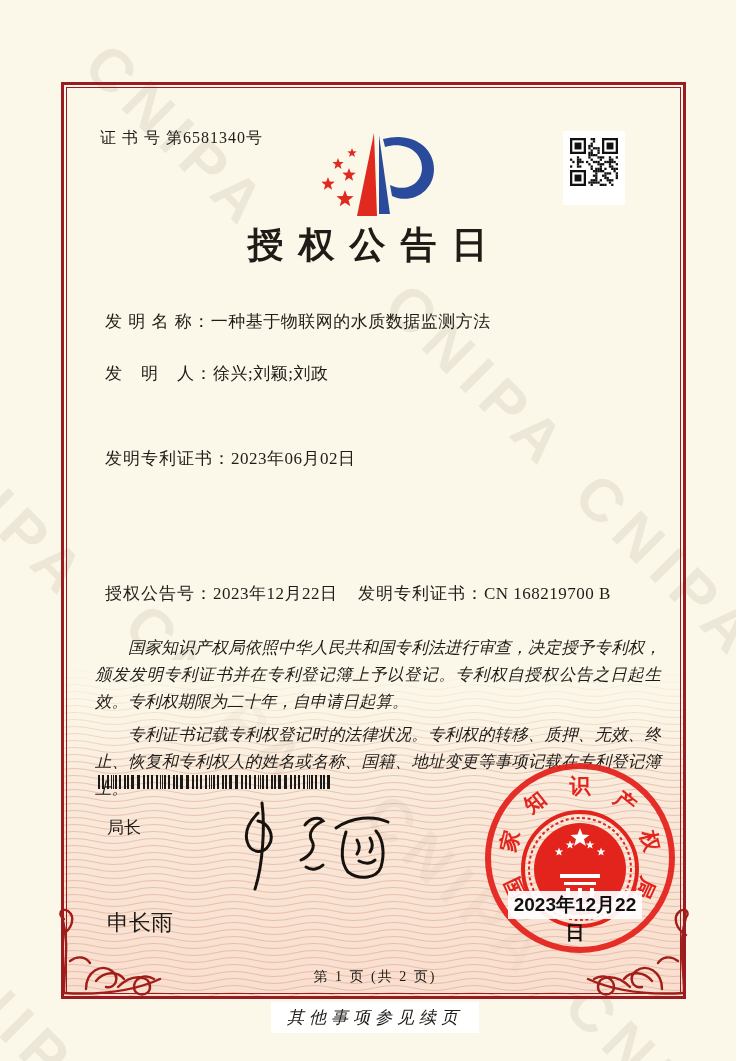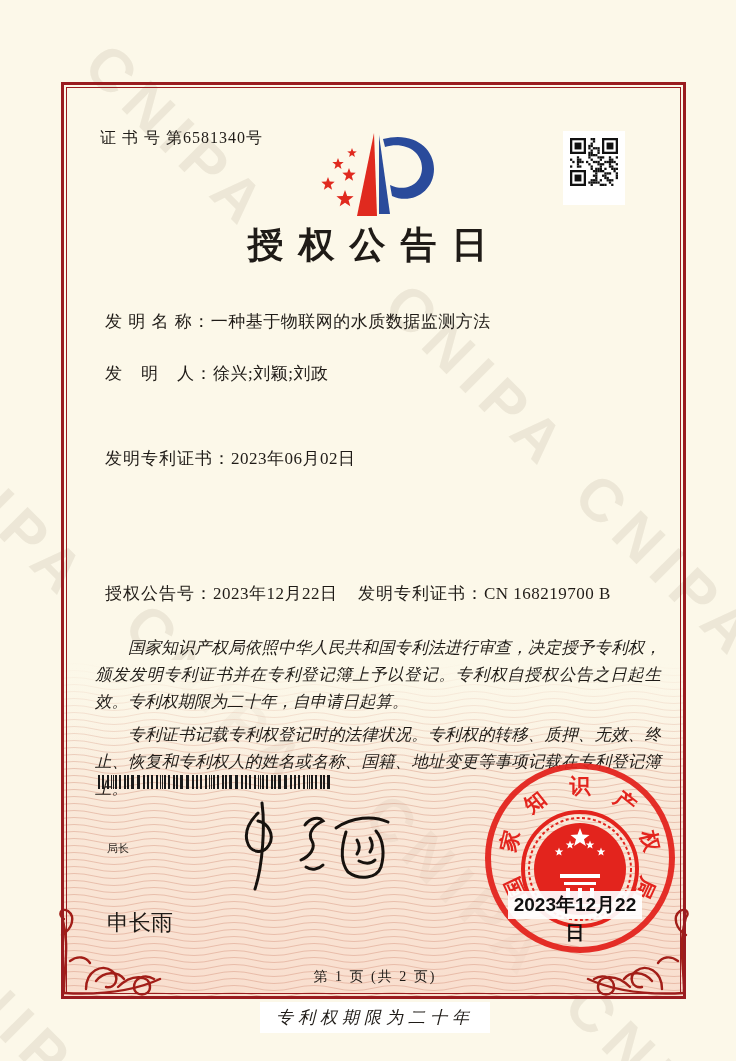--- a/index.html
+++ b/index.html
@@ -47,22 +47,22 @@
   .row-addr .val{display:inline-block;width:440px;line-height:22px;}
   .pair2{position:absolute;left:253px;top:0;}
 
   
   .body-text{position:absolute;left:95px;top:622px;width:566px;font-size:16.5px;line-height:27px;
     font-style:italic;z-index:10;text-align:justify;margin-top:12px;}
   .body-text p{text-indent:2em;margin-bottom:6px;}
 
   
   .barcode{position:absolute;left:98px;top:775px;z-index:10;}
-  .sig-title{position:absolute;left:107px;top:841px;font-family:Liberation Sans, sans-serif;
-             font-size:11px;z-index:10;}
+  .sig-title{position:absolute;left:107px;top:816px;font-family:Liberation Sans, sans-serif;
+             font-size:17px;z-index:10;}
   .sig-name{position:absolute;left:107px;top:908px;font-family:"Liberation Sans","DejaVu Sans",sans-serif;
             font-size:22px;z-index:10;text-align:center;}
   .signature{position:absolute;left:210px;top:795px;z-index:10;}
 
   
   .seal{position:absolute;left:485px;top:763px;width:190px;height:190px;z-index:11;}
   .seal-ring{position:absolute;left:0;top:0;width:190px;height:190px;border:6px solid var(--seal_red);
              border-radius:50%;opacity:.95;}
   .seal-char{position:absolute;color:var(--seal_red);font-size:21px;font-weight:bold;z-index:2;}
   .seal-emblem{position:absolute;left:34px;top:45px;z-index:1;}
@@ -427,21 +427,21 @@
         <span class="seal-char" style="left: 95px; top: 23px; transform: translate(-50%, -50%) rotate(0deg);">识</span>
         <span class="seal-char" style="left: 139.657px; top: 38.5221px; transform: translate(-50%, -50%) rotate(38.3333deg);">产</span>
         <span class="seal-char" style="left: 165.059px; top: 78.3957px; transform: translate(-50%, -50%) rotate(76.6667deg);">权</span>
         <span class="seal-char" style="left: 160.254px; top: 125.429px; transform: translate(-50%, -50%) rotate(115deg);">局</span>
       </div>
     <div class="seal-date">2023年12月22日</div>
   </div>
 
   <div class="page-indicator">第 1 页 (共 2 页)</div>
   <div class="continuation">
-    <span>专利权期限为二十年</span>
+    <span>其他事项参见续页</span>
   </div>
 
 <div class="wm" style="left: 120px; top: 30px;">CNIPA</div>
     <div class="wm" style="left: 420px; top: 270px;">CNIPA</div>
     <div class="wm" style="left: -60px; top: 400px;">CNIPA</div>
     <div class="wm" style="left: 610px; top: 460px;">CNIPA</div>
     <div class="wm" style="left: 160px; top: 590px;">CNIPA</div>
     <div class="wm" style="left: 400px; top: 780px;">CNIPA</div>
     <div class="wm" style="left: -40px; top: 920px;">CNIPA</div>
     <div class="wm" style="left: 600px; top: 970px;">CNIPA</div>

